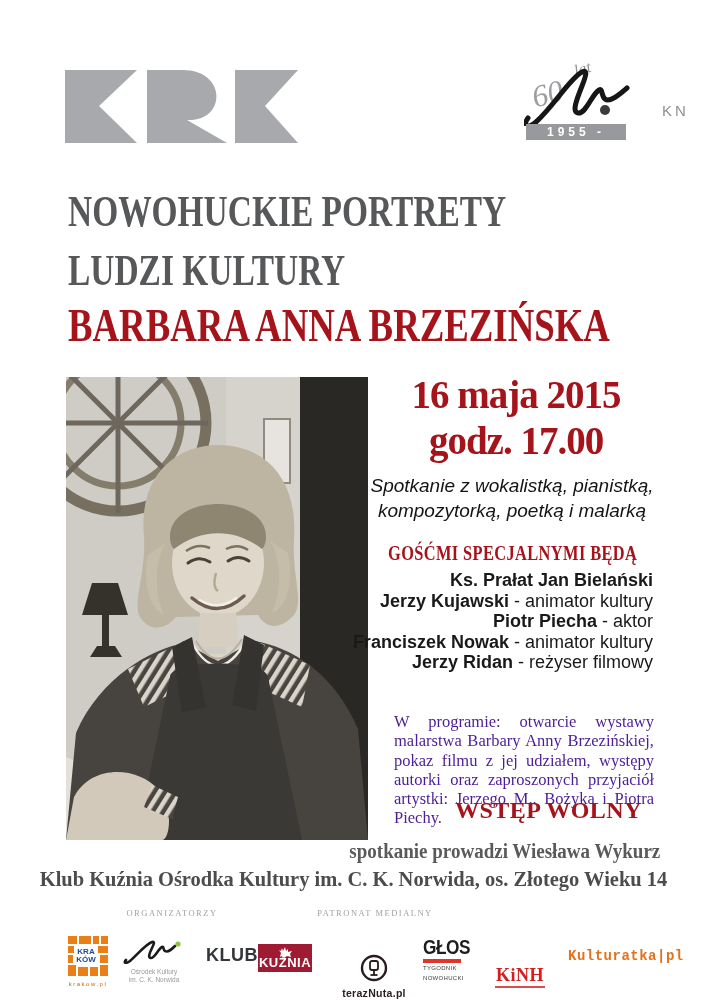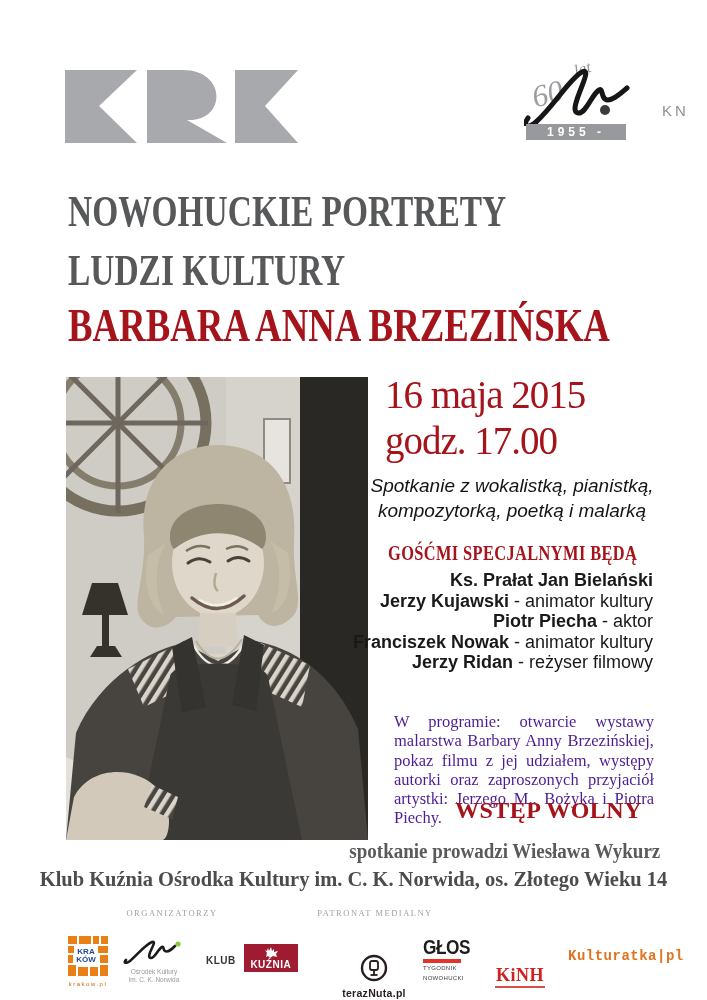--- a/index.html
+++ b/index.html
@@ -25,22 +25,22 @@
               color:#57585a;font-size:44px;line-height:1;transform:scaleX(0.76);transform-origin:left top;white-space:nowrap;}
   .title-1{top:190px;}
   .title-2{top:249px;}
   .title-name{position:absolute;left:68px;top:303px;font-family:"Liberation Serif",serif;font-weight:bold;
               color:#a5131b;font-size:46px;line-height:1;transform:scaleX(0.80);transform-origin:left top;white-space:nowrap;}
 
   
   .photo{position:absolute;left:66px;top:377px;width:302px;height:463px;}
 
   
-  .date-block{position:absolute;left:385px;top:372px;width:262px;text-align:left;
-              font-family:"Liberation Serif",serif;font-weight:normal;color:#a5131b;
+  .date-block{position:absolute;left:385px;top:372px;width:262px;text-align:center;
+              font-family:"Liberation Serif",serif;font-weight:bold;color:#a5131b;
               font-size:39px;line-height:1.17;letter-spacing:-1px;}
   .subtitle{position:absolute;left:368px;top:474px;width:288px;text-align:center;
             font-style:italic;font-size:19px;line-height:1.3;color:#141414;}
   .guests-heading{position:absolute;left:388px;top:541px;font-family:"Liberation Serif",serif;
                   font-weight:bold;color:#a5131b;font-size:21px;white-space:nowrap;
                   transform:scaleX(0.78);transform-origin:left top;letter-spacing:0.5px;}
   .guests{position:absolute;left:320px;top:570px;width:333px;text-align:right;
           font-size:18px;line-height:20.6px;color:#191919;white-space:nowrap;}
   .gname{font-weight:bold;}
   .program{position:absolute;left:394px;top:712px;width:260px;text-align:justify;
@@ -61,24 +61,24 @@
   .lbl-org{left:97px;width:150px;}
   .lbl-pat{left:300px;width:150px;}
 
   .logo-krakow{position:absolute;left:67px;top:936px;width:42px;text-align:center;}
   .krk-url{font-size:6px;color:#c86a10;letter-spacing:1.5px;margin-top:1px;}
 
   .logo-norwid{position:absolute;left:118px;top:938px;width:72px;text-align:center;}
   .norwid-cap{font-size:6.5px;color:#9a9a9a;line-height:1.25;margin-top:0px;}
 
   .logo-kuznia{position:absolute;left:206px;top:944px;display:flex;align-items:flex-end;}
-  .kuznia-prefix{font-size:10px;font-weight:bold;color:#33353a;letter-spacing:0.5px;margin-right:8px;margin-bottom:6px;}
+  .kuznia-prefix{font-size:18px;font-weight:bold;color:#33353a;letter-spacing:0.5px;margin-right:0;margin-bottom:6px;}
   .kuznia-box{position:relative;width:54px;height:28px;background:#9e1b31;}
   .kuznia-name{position:absolute;left:0;right:0;bottom:2px;text-align:center;color:#fff;
-               font-size:10px;font-weight:bold;letter-spacing:0.5px;}
+               font-size:13px;font-weight:bold;letter-spacing:0.5px;}
   .kuznia-moose{position:absolute;left:50%;top:1px;transform:translateX(-50%);}
 
   .logo-teraznuta{position:absolute;left:338px;top:954px;width:72px;text-align:center;}
   .tn-text{font-size:10.5px;font-weight:bold;color:#281c1c;letter-spacing:0.3px;margin-top:1px;}
 
   .logo-glos{position:absolute;left:423px;top:936px;width:44px;}
   .glos-name{font-family:"Liberation Sans",sans-serif;font-weight:bold;font-size:21px;color:#1d1d1b;
              transform:scaleX(0.82);transform-origin:left top;line-height:1;letter-spacing:-0.5px;}
   .glos-bar{width:38px;height:4px;background:#e3342c;margin-top:2px;}
   .glos-cap{font-size:6px;color:#3c3c3c;line-height:1.3;margin-top:2px;letter-spacing:0.3px;}

